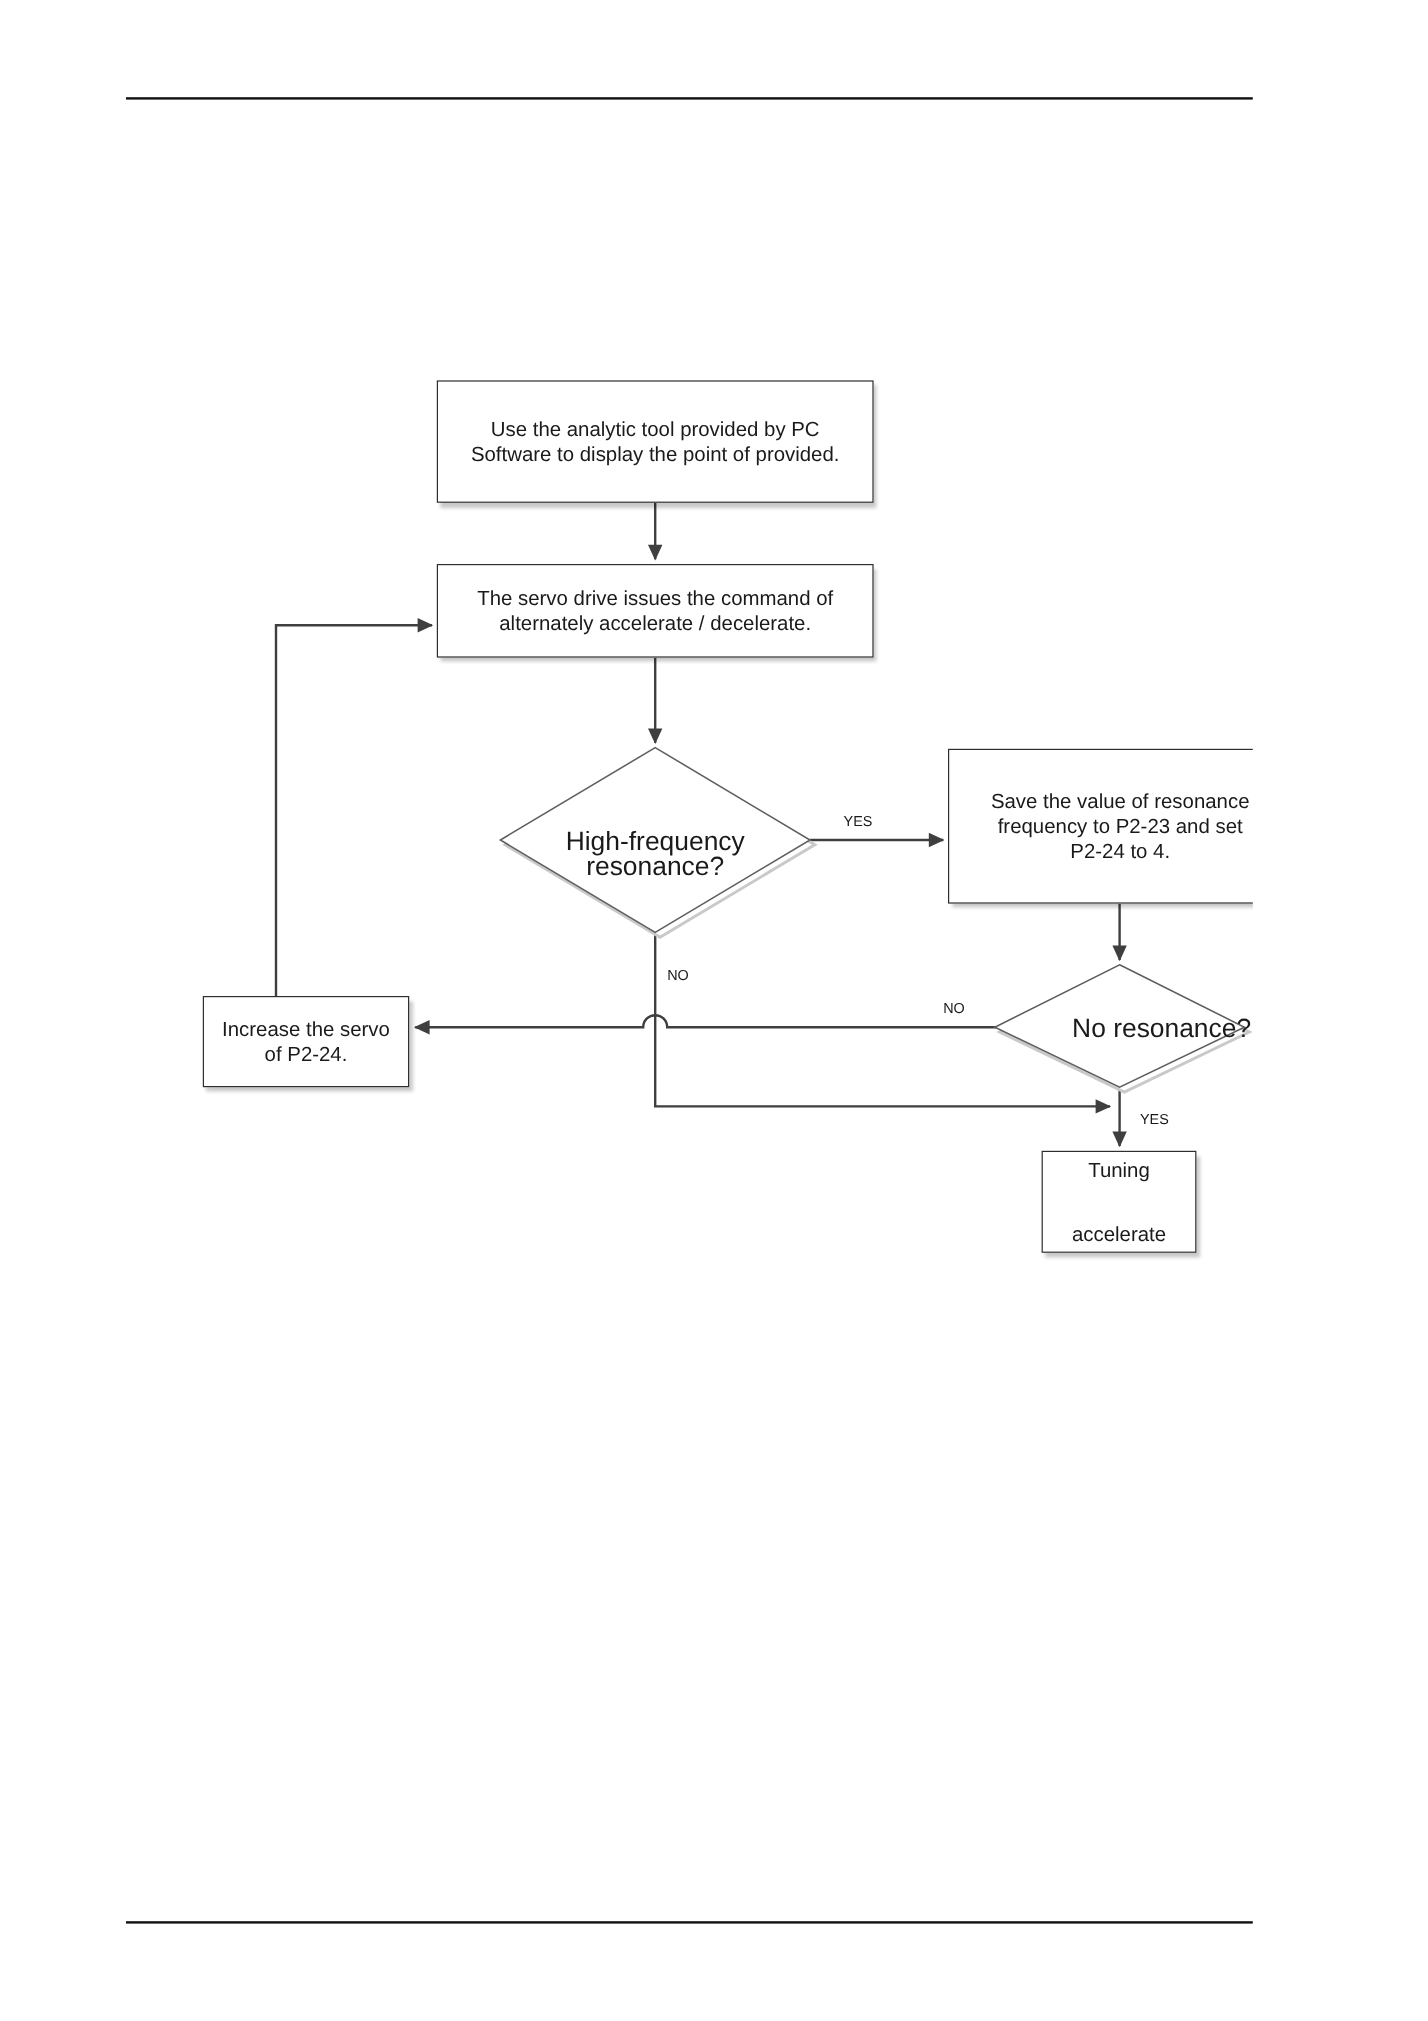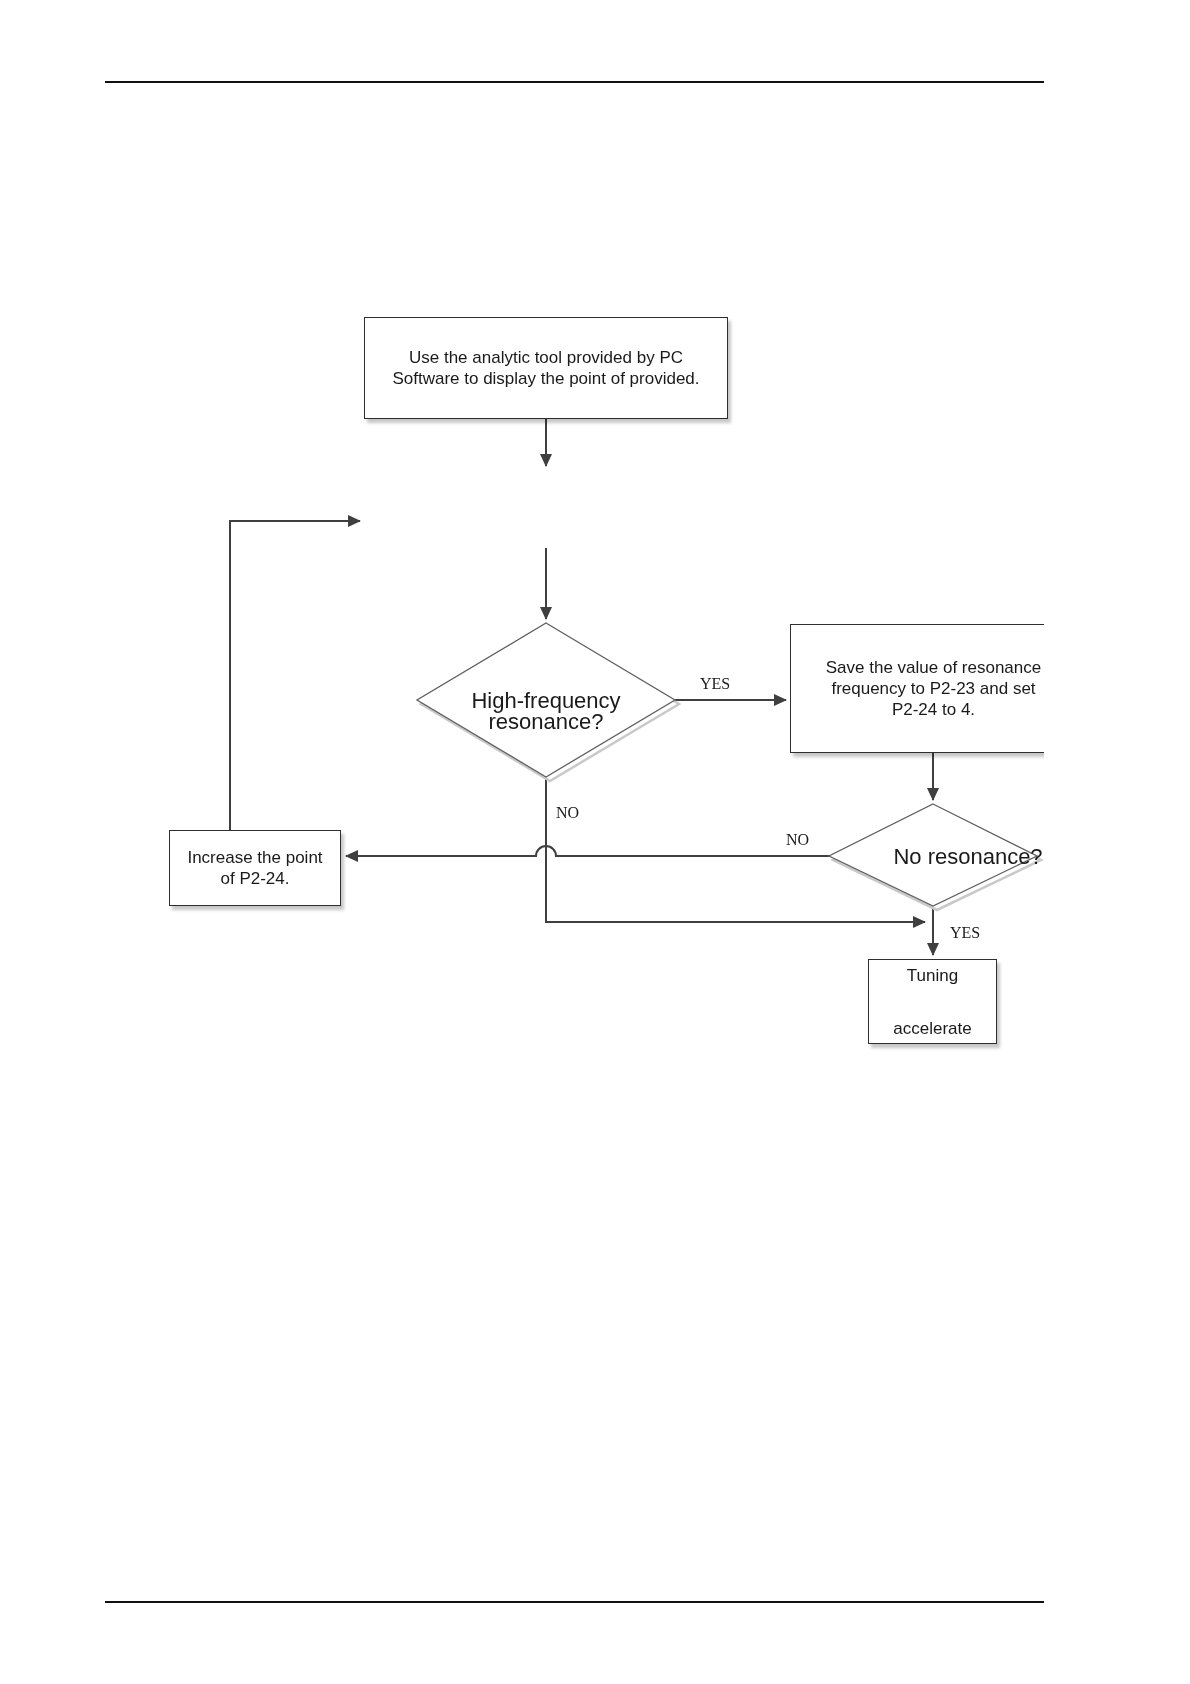--- a/index.html
+++ b/index.html
@@ -67,24 +67,23 @@
   }
   .diamond-label {
     position: absolute;
     text-align: center;
     font-size: 22px;
     line-height: 21px;
     background: transparent;
   }
   .edge-label {
     position: absolute;
-    font-size: 16px;
+    font-size: 12px;
     line-height: 20px;
     background: transparent;
-    font-family: Liberation Serif, serif;
   }
 </style>
 </head>
 <body>
 
 <div class="page">
 
   <div class="rule top"></div>
   <div class="rule bottom"></div>
 
@@ -116,29 +115,33 @@
 
     <polygon class="diamond-shadow" points="937,808 1041,860 937,910 833,860"></polygon>
     <polygon class="diamond-main" points="933,804 1037,856 933,906 829,856"></polygon>
   </svg>
 
   <div class="node rect" style="left:364px; top:317px; width:364px; height:102px;">
     <div>Use the analytic tool provided by PC</div>
     <div>Software to display the point of provided.</div>
   </div>
 
+  <div class="node rect" style="left:364px; top:470px; width:364px; height:78px;">
+    <div>The servo drive issues the command of</div>
+    <div>alternately accelerate / decelerate.</div>
+  </div>
 
   <div class="node rect" style="left:790px; top:624px; width:287px; height:129px;">
     <div>Save the value of resonance</div>
     <div>frequency to P2-23 and set</div>
     <div>P2-24 to 4.</div>
   </div>
 
   <div class="node rect" style="left:169px; top:830px; width:172px; height:76px;">
-    <div>Increase the point</div>
+    <div>Increase the servo</div>
     <div>of P2-24.</div>
   </div>
 
   <div class="node rect" style="left:868px; top:959px; width:129px; height:85px;gap:32px;">
     <div>Tuning</div>
     <div>accelerate</div>
   </div>
 
   <div class="diamond-label" style="left:416px; top:690px; width:260px;">High-frequency resonance?</div>
 

